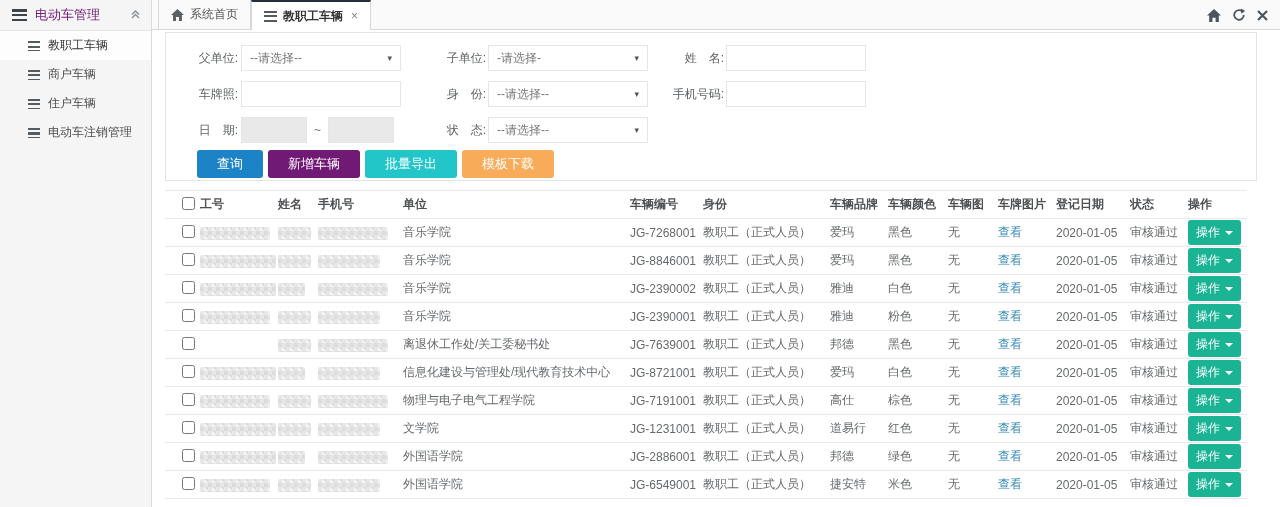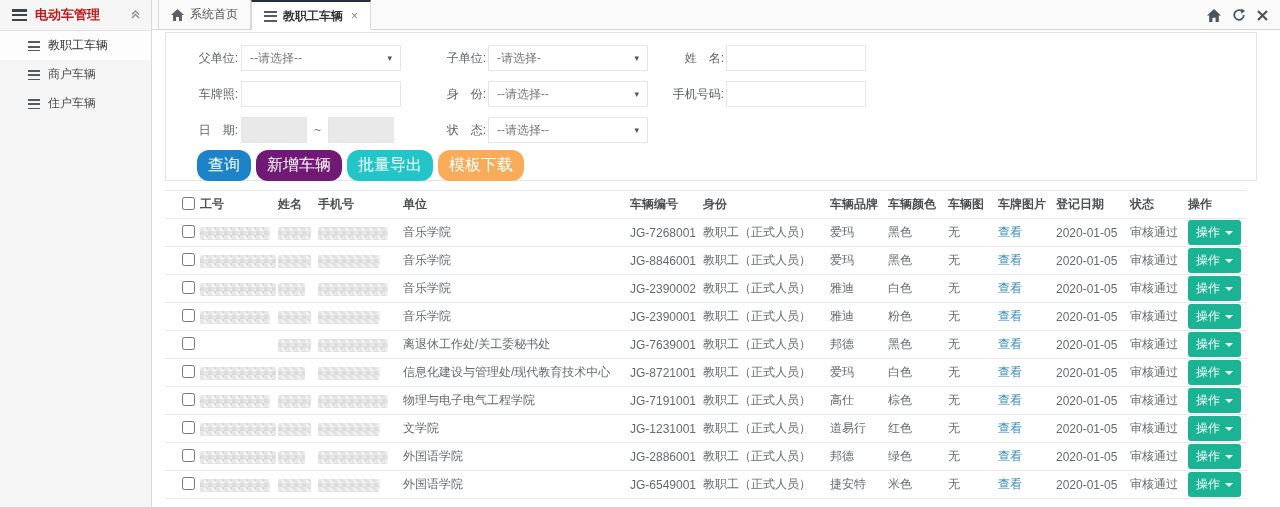--- a/index.html
+++ b/index.html
@@ -3,21 +3,21 @@
 <meta charset="utf-8">
 <style>
   * { margin:0; padding:0; box-sizing:border-box; }
   html,body { width:1280px; height:507px; overflow:hidden; }
   body { font-family:"Liberation Sans","DejaVu Sans",sans-serif; font-size:12px; color:#676a6c; background:#fff; }
   #app { position:relative; width:1280px; height:507px; background:#fff; }
 
   
   .sidebar { position:absolute; left:0; top:0; width:152px; height:507px; background:#f5f5f6; border-right:1px solid #d9d9d9; }
   .side-header { position:relative; height:31px; display:flex; align-items:center; padding-left:12px; border-bottom:1px solid #e4e4e4; }
-  .side-header .title { font-weight:bold; color:#b91c1c; font-size:13px; margin-left:8px; }
+  .side-header .title { font-weight:normal; color:#701a75; font-size:13px; margin-left:8px; }
   .collapse-btn { position:absolute; right:10px; top:9px; cursor:pointer; }
   .ham { display:inline-block; width:13px; height:11px; background:repeating-linear-gradient(to bottom,#565b60 0 2px,transparent 2px 4.5px); }
   .ham.big { width:15px; height:12px; background:repeating-linear-gradient(to bottom,#3f4449 0 2.5px,transparent 2.5px 5px); }
   .side-item { height:29px; display:flex; align-items:center; padding-left:28px; color:#4e4e4e; cursor:pointer; }
   .side-item .ham { width:12px; height:10px; margin-right:8px; }
   .side-item.active { background:#fdfdfd; color:#333; }
 
   
   .main { position:absolute; left:152px; top:0; right:0; bottom:0; background:#fff; }
 
@@ -33,21 +33,21 @@
   
   .panel { position:absolute; left:13px; top:32px; width:1092px; height:149px; background:#fff; border:1px solid #e4e4e4; }
   .f-label { position:absolute; width:58px; text-align:right; color:#5e6163; line-height:26px; white-space:pre; }
   .f-ctrl  { position:absolute; height:26px; border:1px solid #e5e6e7; background:#fff; }
   .f-select { display:flex; align-items:center; justify-content:space-between; padding:0 8px; color:#777; cursor:pointer; }
   .f-select .caret-ch { color:#555; font-size:9px; }
   .f-input { padding:0 6px; font-size:12px; color:#333; font-family:inherit; outline:none; }
   .f-input:disabled, .f-input.disabled { background:#e9e9e9; }
   .tilde { position:absolute; color:#777; line-height:26px; }
   .btn-row { position:absolute; left:31px; top:117px; display:flex; gap:5px; }
-  .btn { border:none; color:#fff; font-size:16px; font-family:inherit; padding:5px 11px; border-radius:12px; cursor:pointer; white-space:nowrap; }
+  .btn { border:none; color:#fff; font-size:13px; font-family:inherit; padding:5px 20px; border-radius:3px; cursor:pointer; white-space:nowrap; }
 
   
   .table-wrap { position:absolute; left:13px; top:190px; width:1082px; }
   table { width:100%; border-collapse:collapse; table-layout:fixed; }
   th { height:28px; text-align:left; font-weight:bold; color:#4d4f51; border-top:1px solid #e7eaec; border-bottom:1px solid #e7eaec; font-size:12px; }
   td { height:28px; border-bottom:1px solid #e7eaec; color:#676a6c; overflow:hidden; white-space:nowrap; }
   .c-check { padding-left:17px; }
   .c-check input { width:13px; height:13px; cursor:pointer; }
   .redact { display:inline-block; height:13px; border-radius:2px; vertical-align:middle; background-color:#e7e7e7;
     background-image:linear-gradient(45deg, rgba(0,0,0,.05) 25%, transparent 25%, transparent 75%, rgba(0,0,0,.05) 75%),
@@ -82,20 +82,24 @@
           <span class="ham"></span>
           <span>教职工车辆</span>
         </div>
       <div class="side-item">
           <span class="ham"></span>
           <span>商户车辆</span>
         </div>
       <div class="side-item">
           <span class="ham"></span>
           <span>住户车辆</span>
+        </div>
+      <div class="side-item">
+          <span class="ham"></span>
+          <span>电动车注销管理</span>
         </div>
     </nav>
   </aside>
 
   <div class="main">
 
     <div class="tabbar">
       <div class="tab">
         <svg width="13" height="12" viewBox="0 0 14 13">
             <path d="M7 0 L14 6.5 H11.8 V13 H8.6 V8.8 H5.4 V13 H2.2 V6.5 H0 Z" fill="#5b6066"></path>

